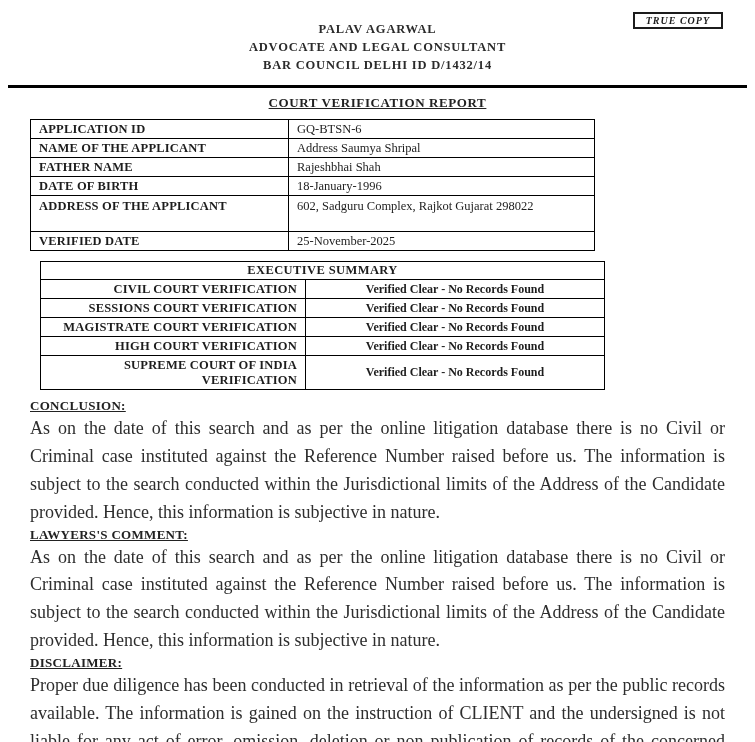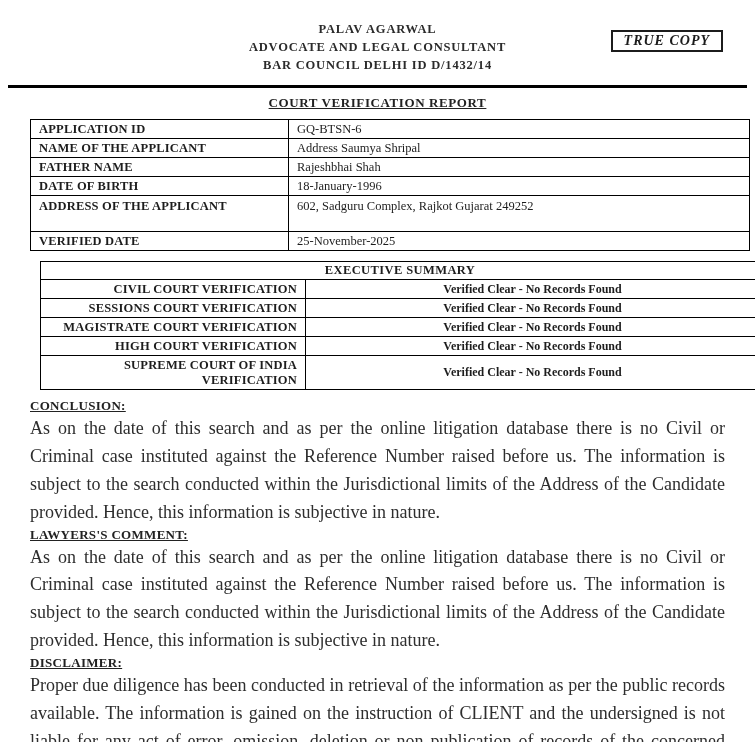--- a/index.html
+++ b/index.html
@@ -16,38 +16,38 @@
     overflow: hidden;
   }
   
   .letterhead { text-align: center; padding-top: 20px; }
   .letterhead div {
     font-weight: bold; font-size: 12.5px;
     letter-spacing: 0.8px; line-height: 18px;
     color: #2b2b2b;
   }
   .stamp {
-    position: absolute; top: 30px; right: 32px;
+    position: absolute; top: 12px; right: 32px;
     border: 2px solid #1c1c1c;
     padding: 1px 11px;
     font-weight: bold; font-style: italic;
-    font-size: 14px; letter-spacing: 1px;
+    font-size: 10px; letter-spacing: 1px;
     color: #1c1c1c;
     background: #fff;
   }
   .rule { height: 3px; background: #000; margin: 11px 8px 5px 8px; }
 
   .report-title { text-align: center; margin: 3px 0 8px 0; }
   .report-title span {
     font-weight: bold; font-size: 13px; letter-spacing: 0.6px;
     text-decoration: underline; color: #222;
   }
 
   
-  table { border-collapse: collapse; margin: 0 30px; width: 720px; font-size: 12.5px; }
+  table { border-collapse: collapse; margin: 0 30px; width: 565px; font-size: 12.5px; }
   th, td { border: 1px solid #000; padding: 1.5px 8px; color: #1d1d1d; }
   .info-table th {
     text-align: left; font-weight: bold; width: 258px;
     letter-spacing: 0.2px;
   }
   .info-table td { text-align: left; }
   .info-table tr.tall th, .info-table tr.tall td { height: 36px; vertical-align: top; padding-top: 3px; }
 
   .summary-table { margin-top: 10px; margin-left: 40px; }
   .summary-table .title-cell {
@@ -108,21 +108,21 @@
       <tr>
         <th>FATHER NAME</th>
         <td>Rajeshbhai Shah</td>
       </tr>
       <tr>
         <th>DATE OF BIRTH</th>
         <td>18-January-1996</td>
       </tr>
       <tr class="tall">
         <th>ADDRESS OF THE APPLICANT</th>
-        <td>602, Sadguru Complex, Rajkot Gujarat 249252</td>
+        <td>602, Sadguru Complex, Rajkot Gujarat 298022</td>
       </tr>
       <tr>
         <th>VERIFIED DATE</th>
         <td>25-November-2025</td>
       </tr>
     </tbody>
   </table>
 
   <table class="summary-table">
     <tbody>

